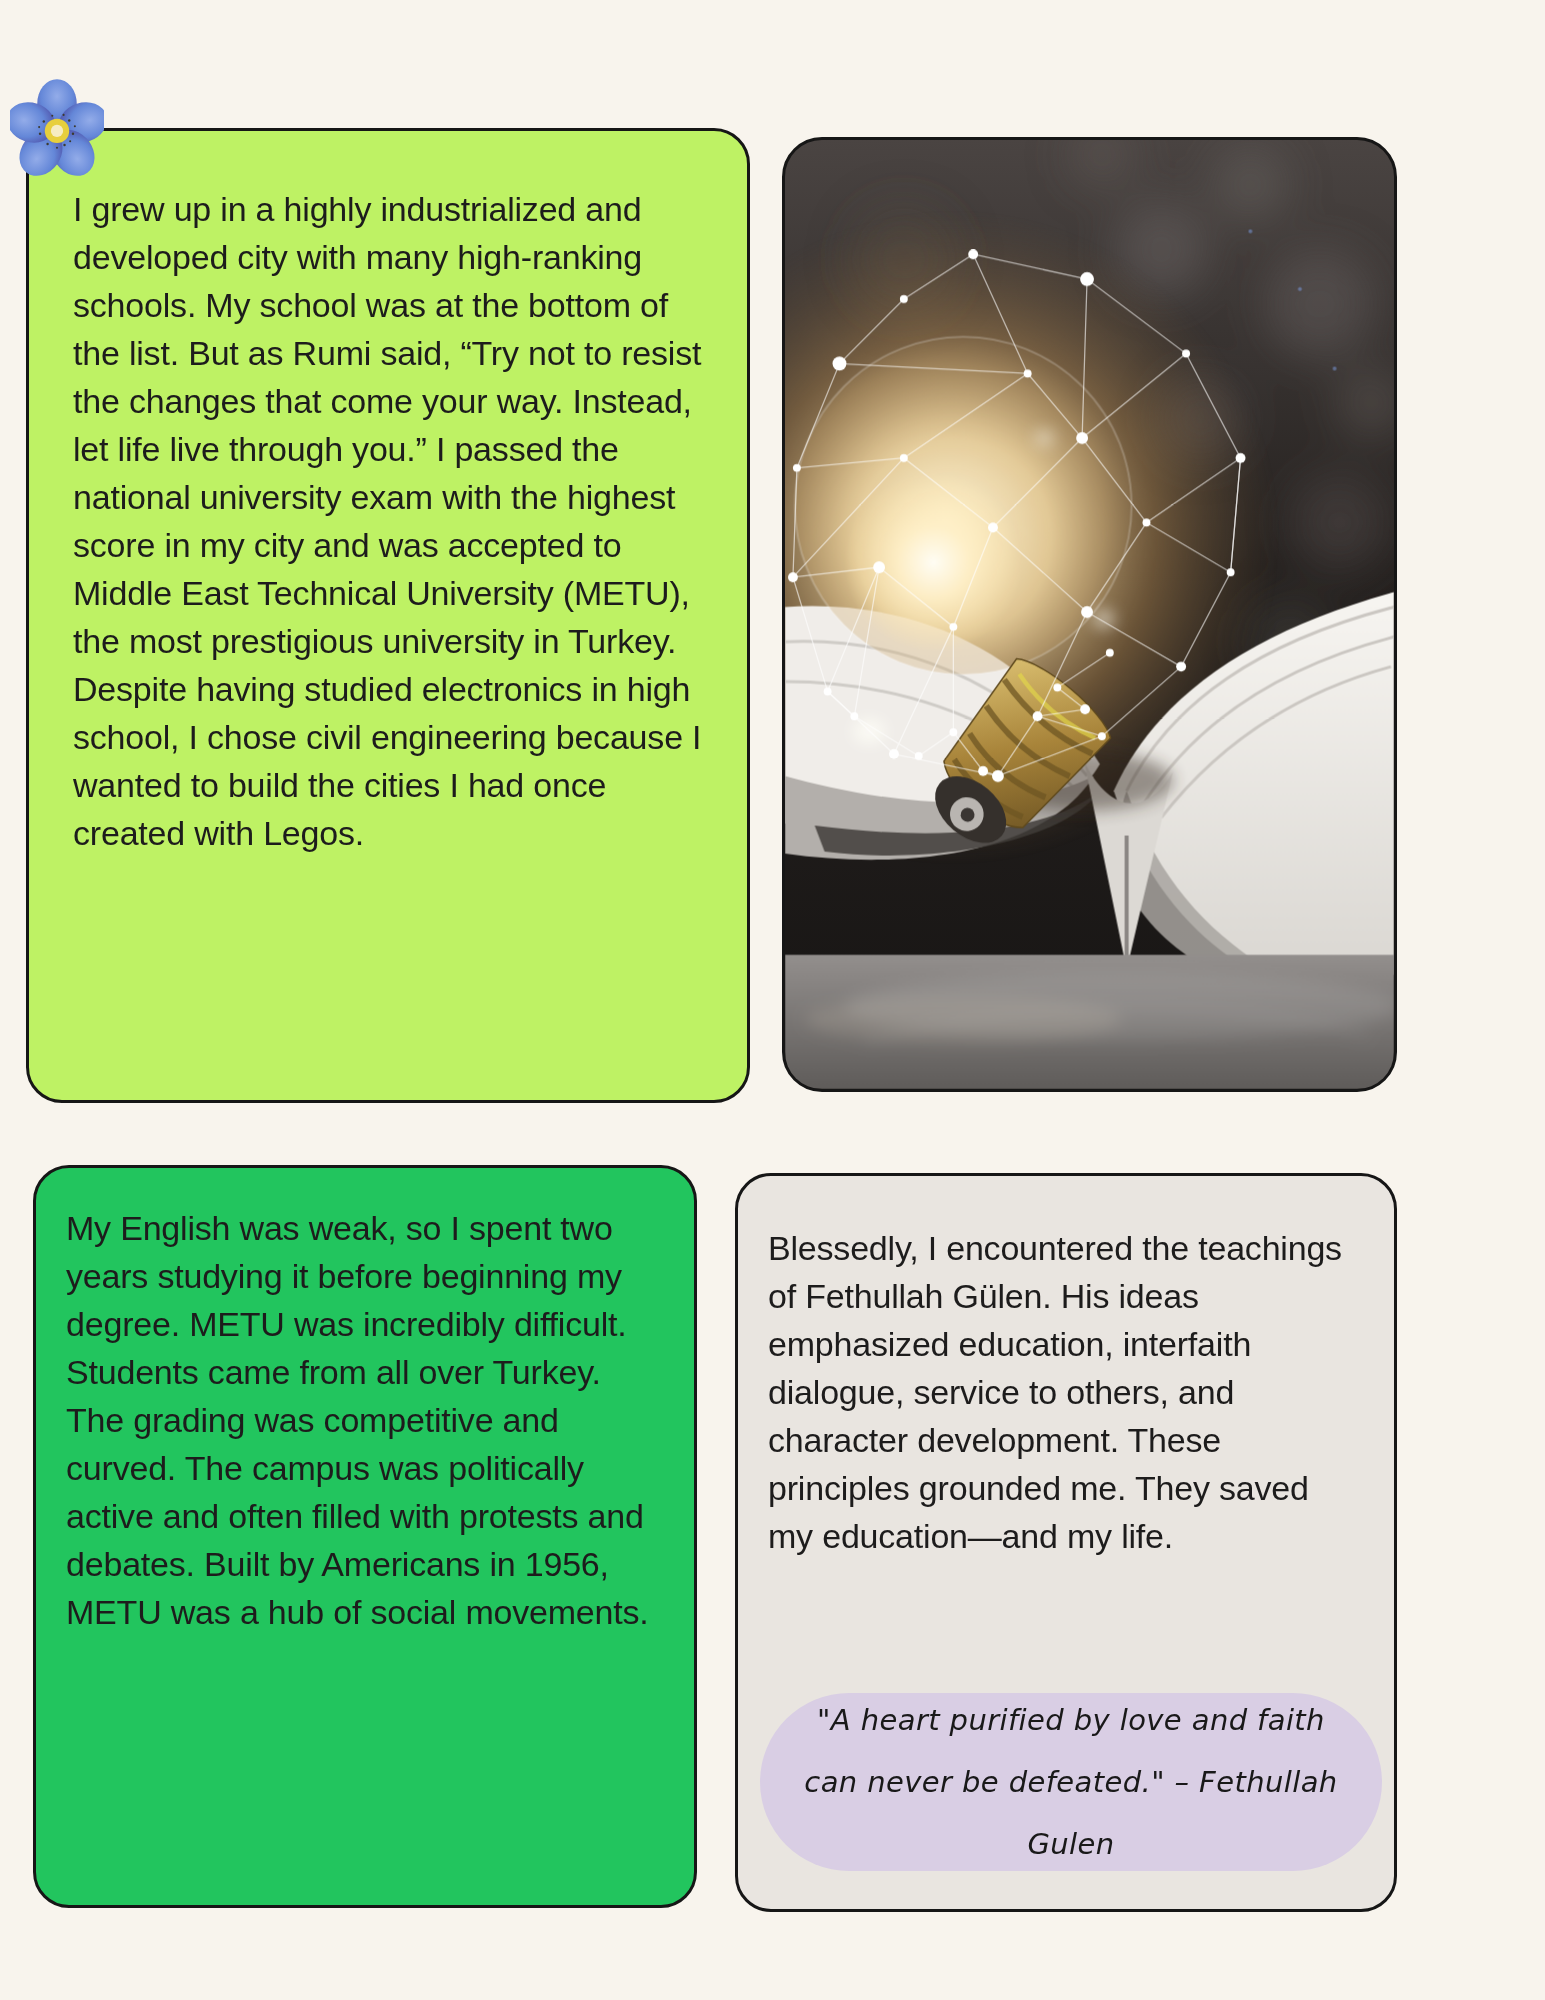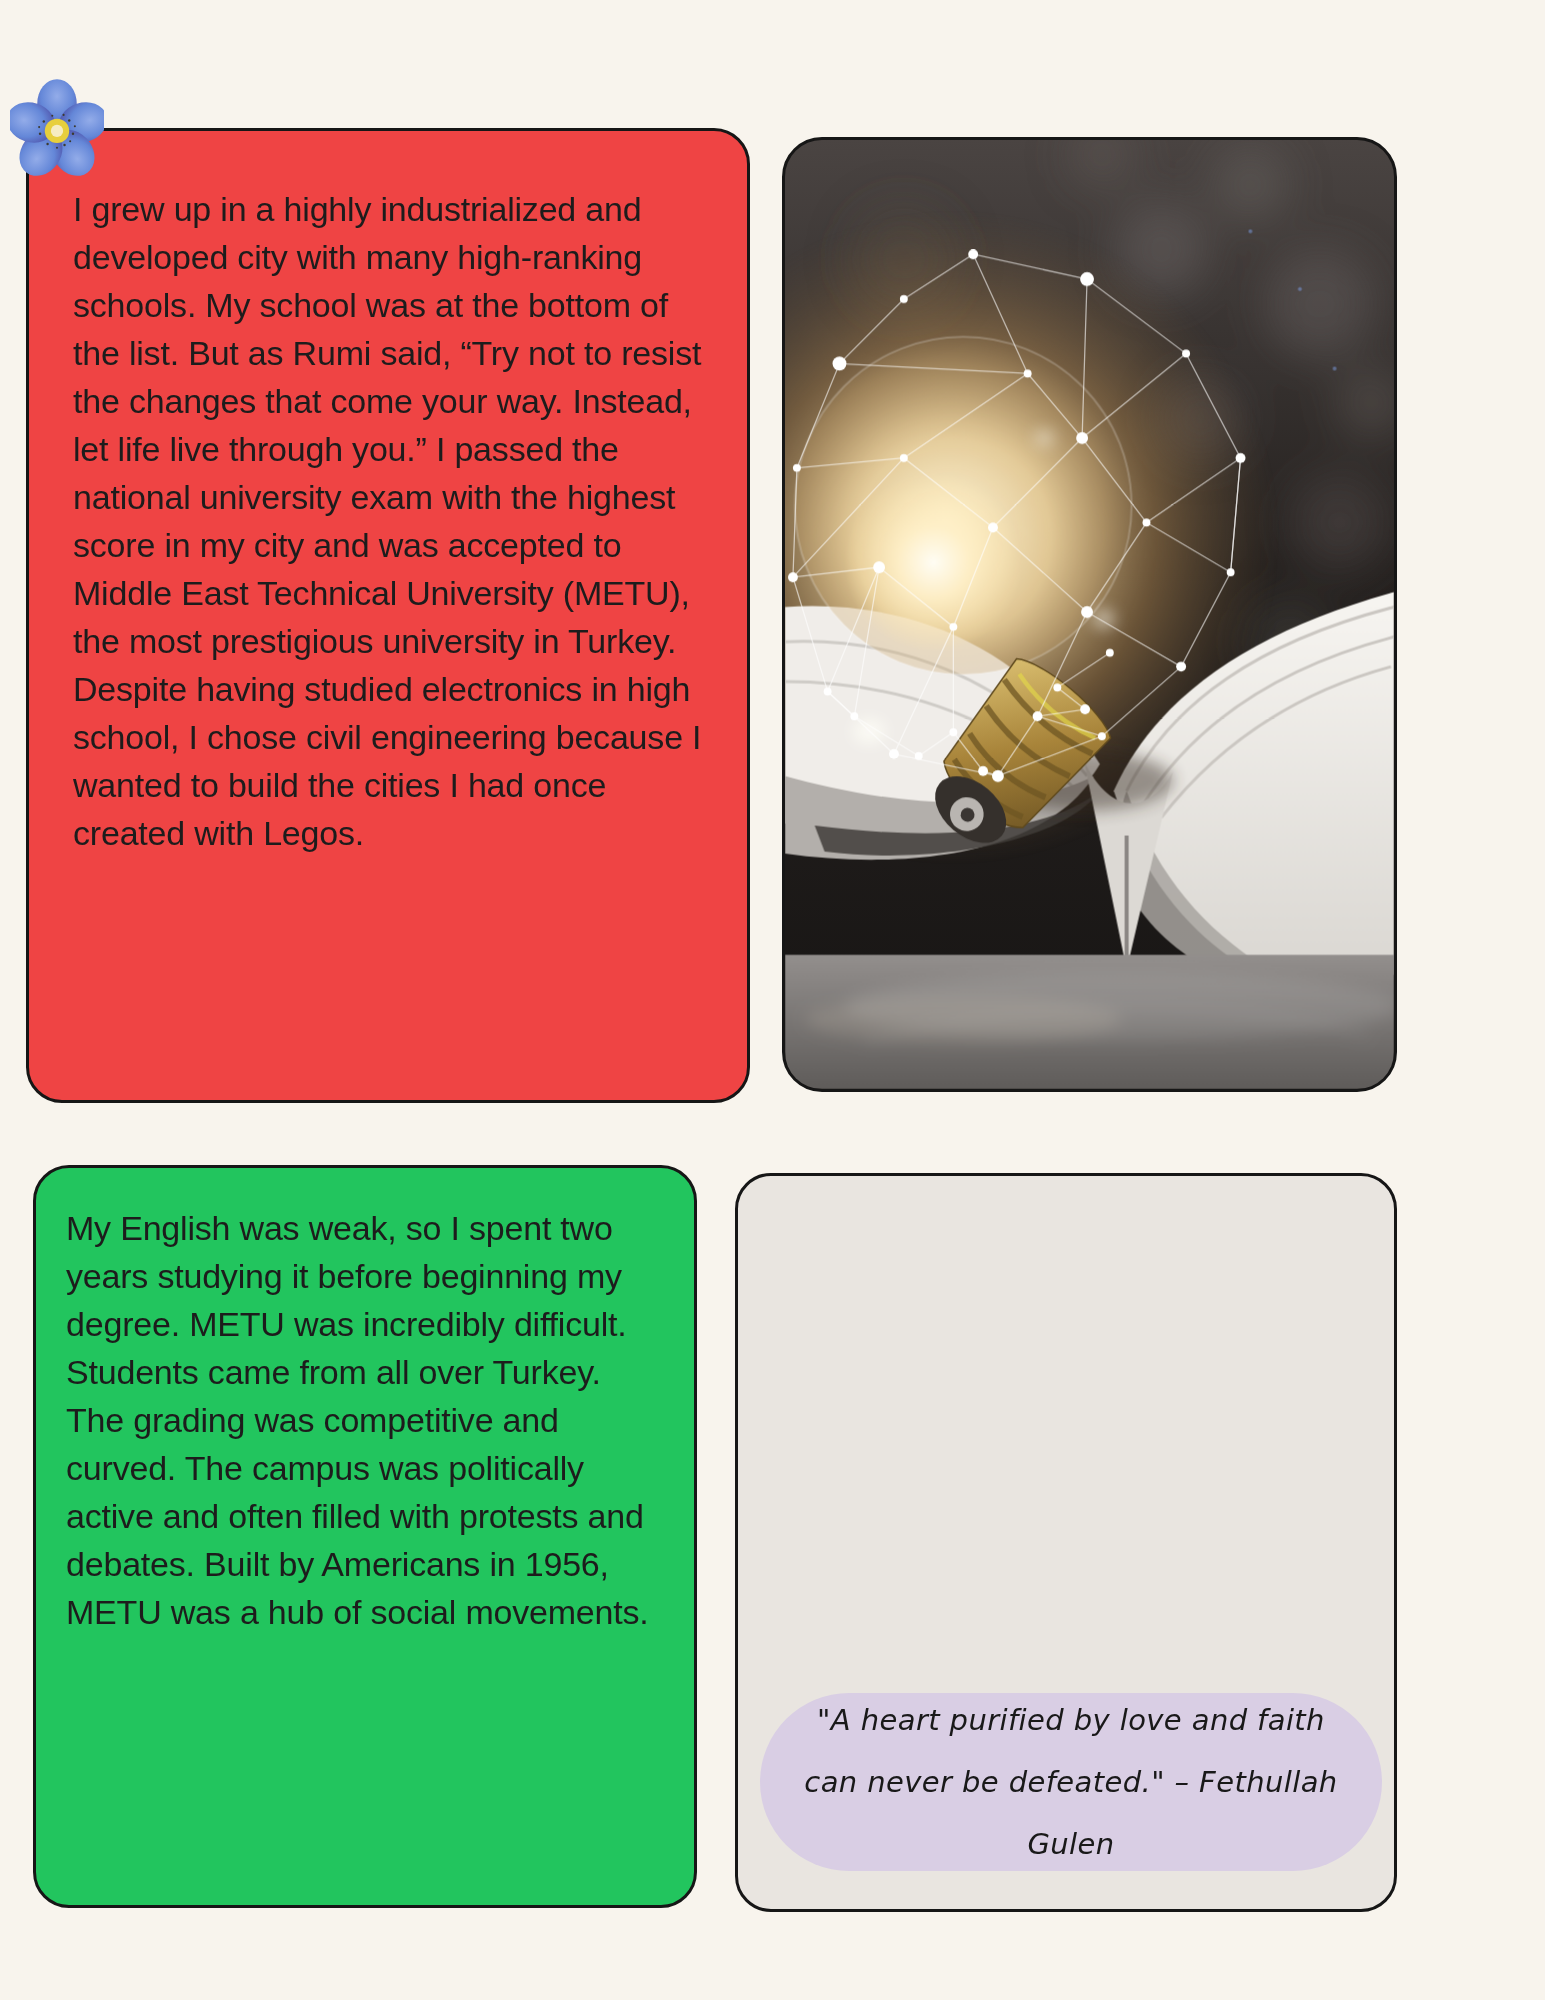--- a/index.html
+++ b/index.html
@@ -109,21 +109,21 @@
         <circle cx="45" cy="41" r="1.1"></circle>
           <circle cx="57" cy="40" r="1.1"></circle>
           <circle cx="69" cy="52" r="1.1"></circle>
         <circle cx="31" cy="53" r="1.1"></circle>
           <circle cx="50" cy="75" r="1.1"></circle>
           <circle cx="64" cy="68" r="1.1"></circle>
       </g>
     </g>
   </svg>
 
-  <section class="card card-pink" style="background-color: #ef4444; padding-left: 44px;">
+  <section class="card card-pink" style="background-color: #bef264; padding-left: 44px;">
     <p>I grew up in a highly industrialized and developed city with many high-ranking schools. My school was at the bottom of the list. But as Rumi said, “Try not to resist the changes that come your way. Instead, let life live through you.” I passed the national university exam with the highest score in my city and was accepted to Middle East Technical University (METU), the most prestigious university in Turkey. Despite having studied electronics in high school, I chose civil engineering because I wanted to build the cities I had once created with Legos.</p>
   </section>
 
   <figure class="photo-frame" style="margin:0">
     <svg viewBox="0 0 615 955" preserveAspectRatio="none">
       <defs>
         <linearGradient id="bgG" x1="0" y1="0" x2="0" y2="1">
           <stop offset="0%" stop-color="#4a4442"></stop>
           <stop offset="45%" stop-color="#262220"></stop>
           <stop offset="100%" stop-color="#161413"></stop>
@@ -266,18 +266,19 @@
           <circle cx="70" cy="580" r="4"></circle>
       </g>
     </svg>
   </figure>
 
   <section class="card card-purple" style="background-color: #22c55e;">
     <p>My English was weak, so I spent two years studying it before beginning my degree. METU was incredibly difficult. Students came from all over Turkey. The grading was competitive and curved. The campus was politically active and often filled with protests and debates. Built by Americans in 1956, METU was a hub of social movements.</p>
   </section>
 
   <section class="card card-gray" style="background-color: rgb(233, 229, 224);">
+    <p>Blessedly, I encountered the teachings of Fethullah Gülen. His ideas emphasized education, interfaith dialogue, service to others, and character development. These principles grounded me. They saved my education—and my life.</p>
     <div class="quote-bubble" style="background-color: rgb(217, 206, 228);">
       <p>"A heart purified by love and faith can never be defeated." – Fethullah Gulen</p>
     </div>
   </section>
 
 </div>
 
 </body></html>

